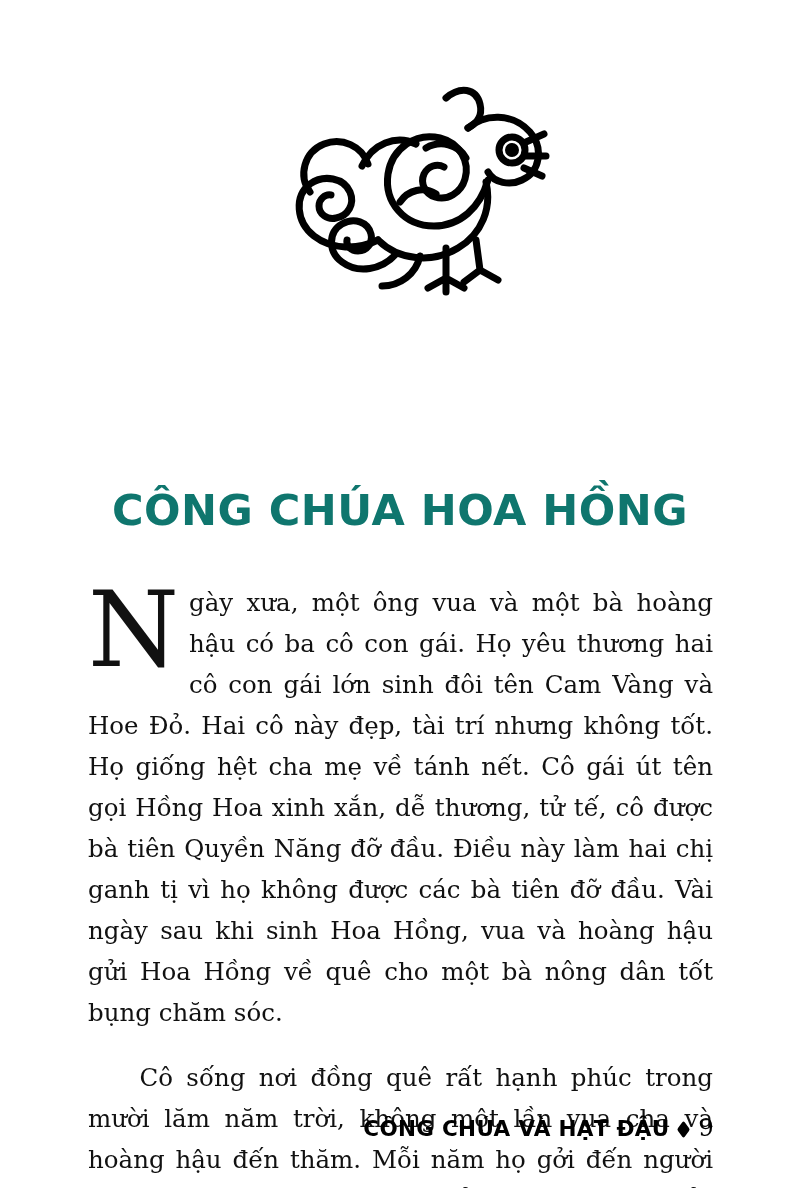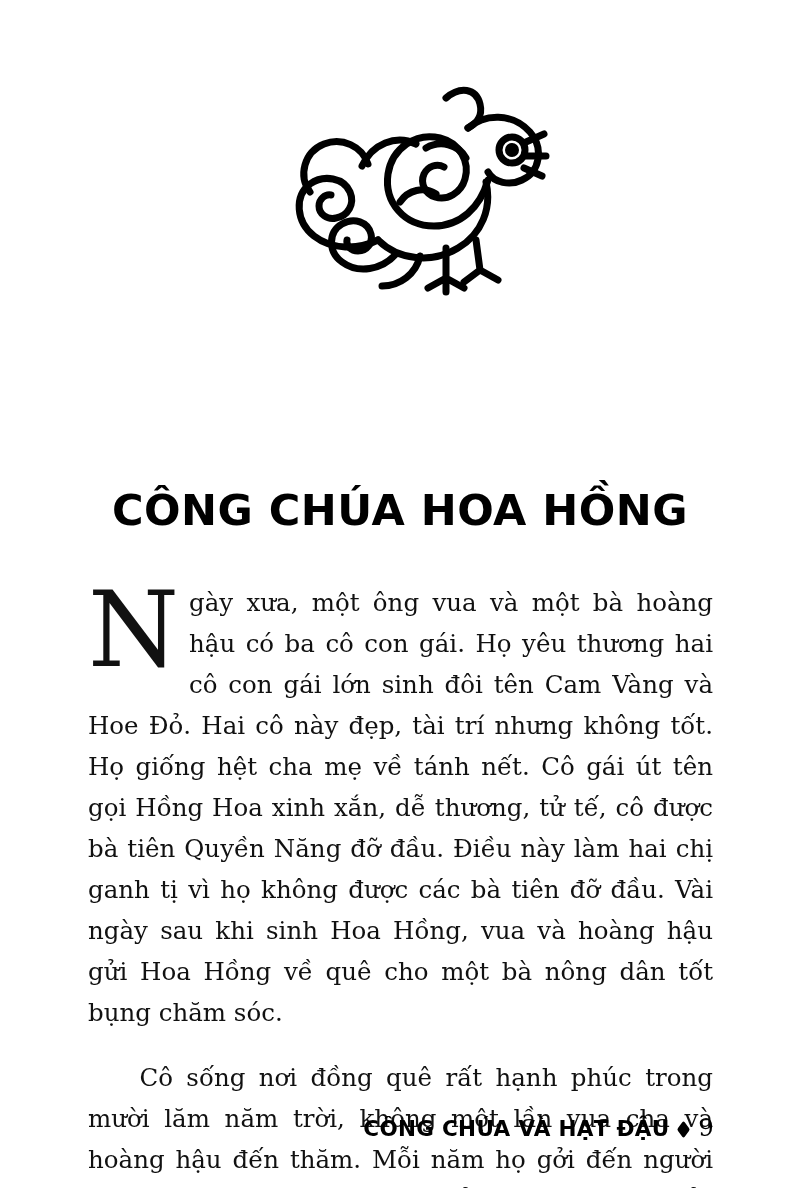--- a/index.html
+++ b/index.html
@@ -41,21 +41,21 @@
     position: absolute;
     top: 458px;
     left: 0;
     width: 800px;
     text-align: center;
     font-family: "DejaVu Sans", sans-serif;
     font-weight: 700;
     font-size: 43px;
     letter-spacing: 0.5px;
     line-height: 1.1;
-    color: #000000;
+    color: #0f766e;
   }
 
   
   .body-col {
     position: absolute;
     top: 582px;
     left: 88px;
     width: 625px;
   }
 

